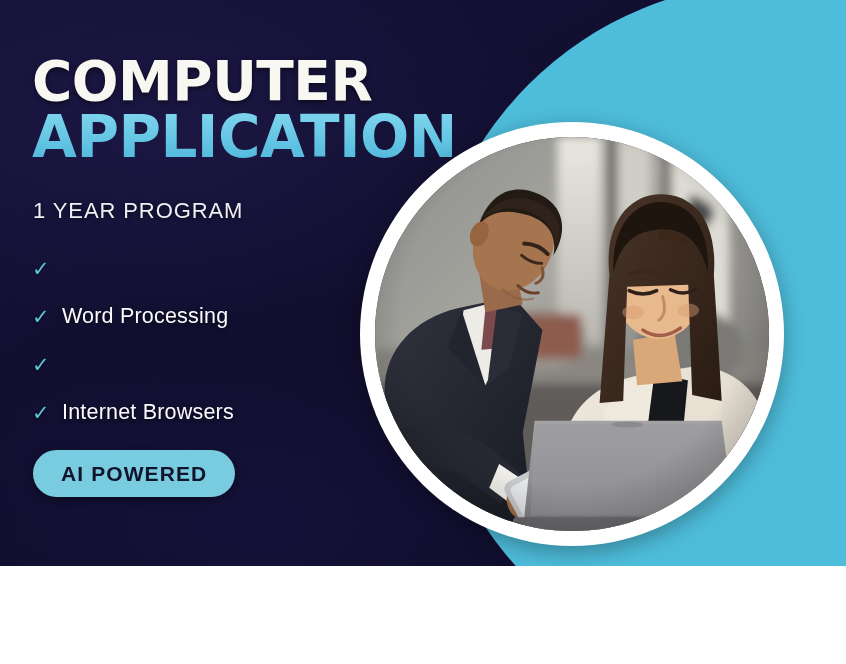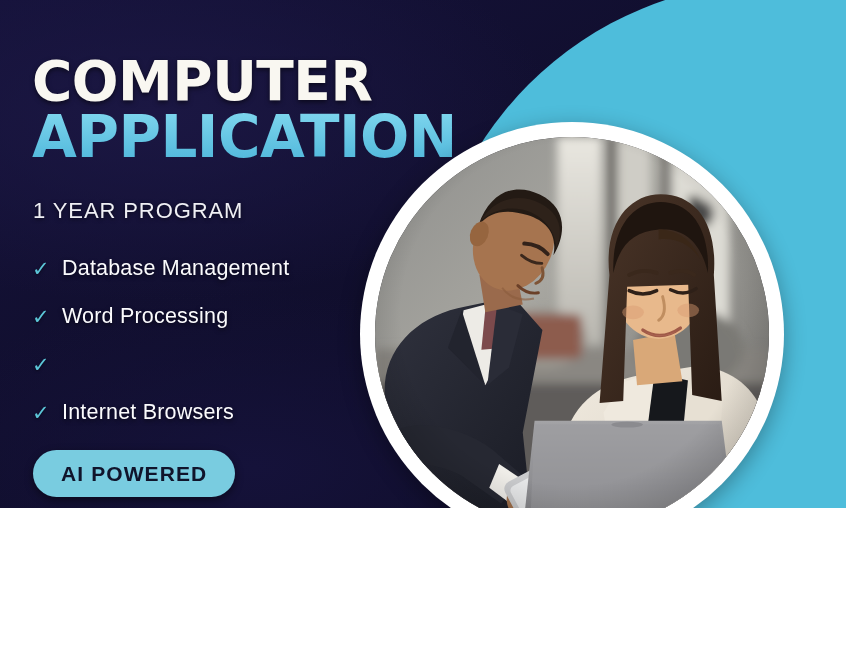--- a/index.html
+++ b/index.html
@@ -7,21 +7,21 @@
   html, body {
     width: 846px;
     height: 664px;
     overflow: hidden;
     font-family: "Liberation Sans", sans-serif;
   }
 
   .banner {
     position: relative;
     width: 846px;
-    height: 508px;
+    height: 566px;
     background: #4c1d95;
     overflow: hidden;
   }
 
   
   .bg-gradient {
     position: absolute;
     inset: 0;
     background:
       radial-gradient(ellipse 70% 55% at 18% 22%, #1B1743 0%, rgba(27,23,67,0) 68%),
@@ -337,21 +337,20 @@
     <div class="headline">
       <span class="headline-line l1">COMPUTER</span>
       <span class="headline-line l2">APPLICATION</span>
     </div>
 
     <div class="subhead">1 YEAR PROGRAM</div>
 
     <ul class="feature-list">
       <li class="feature-item">
         <span class="check-icon">✓</span>
-        <span class="feature-label">Database Management</span>
       </li>
       <li class="feature-item">
         <span class="check-icon">✓</span>
         <span class="feature-label">Word Processing</span>
       </li>
       <li class="feature-item">
         <span class="check-icon">✓</span>
       </li>
       <li class="feature-item">
         <span class="check-icon">✓</span>

